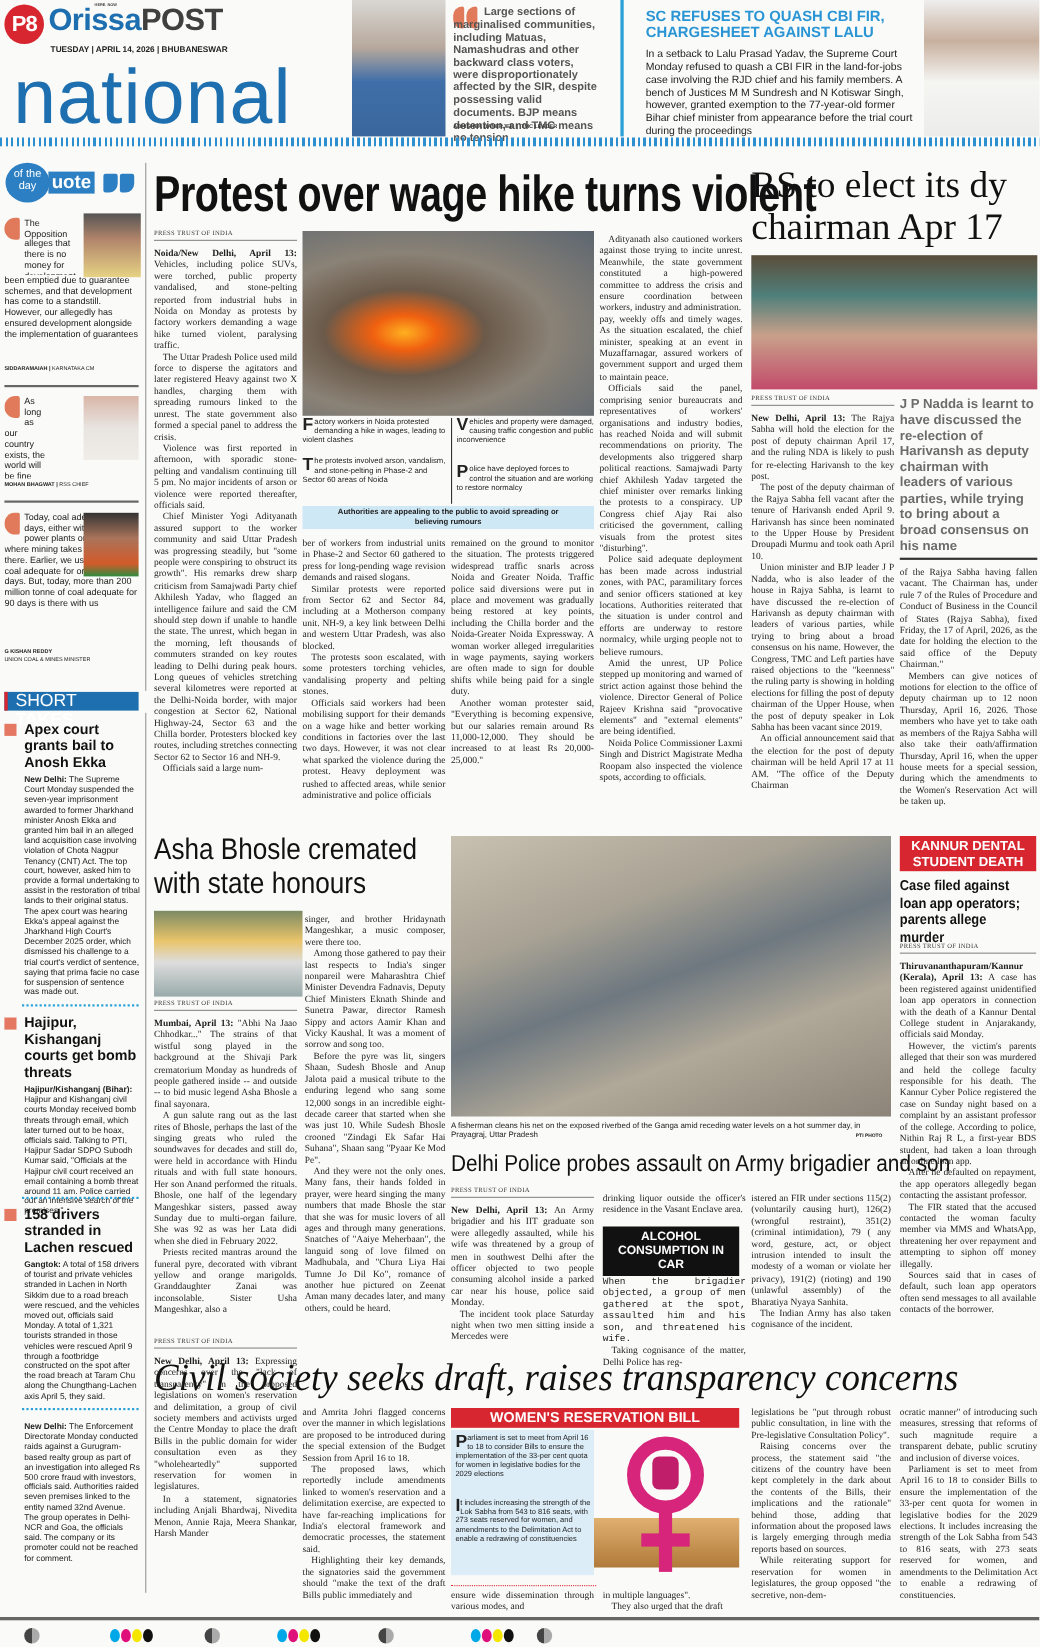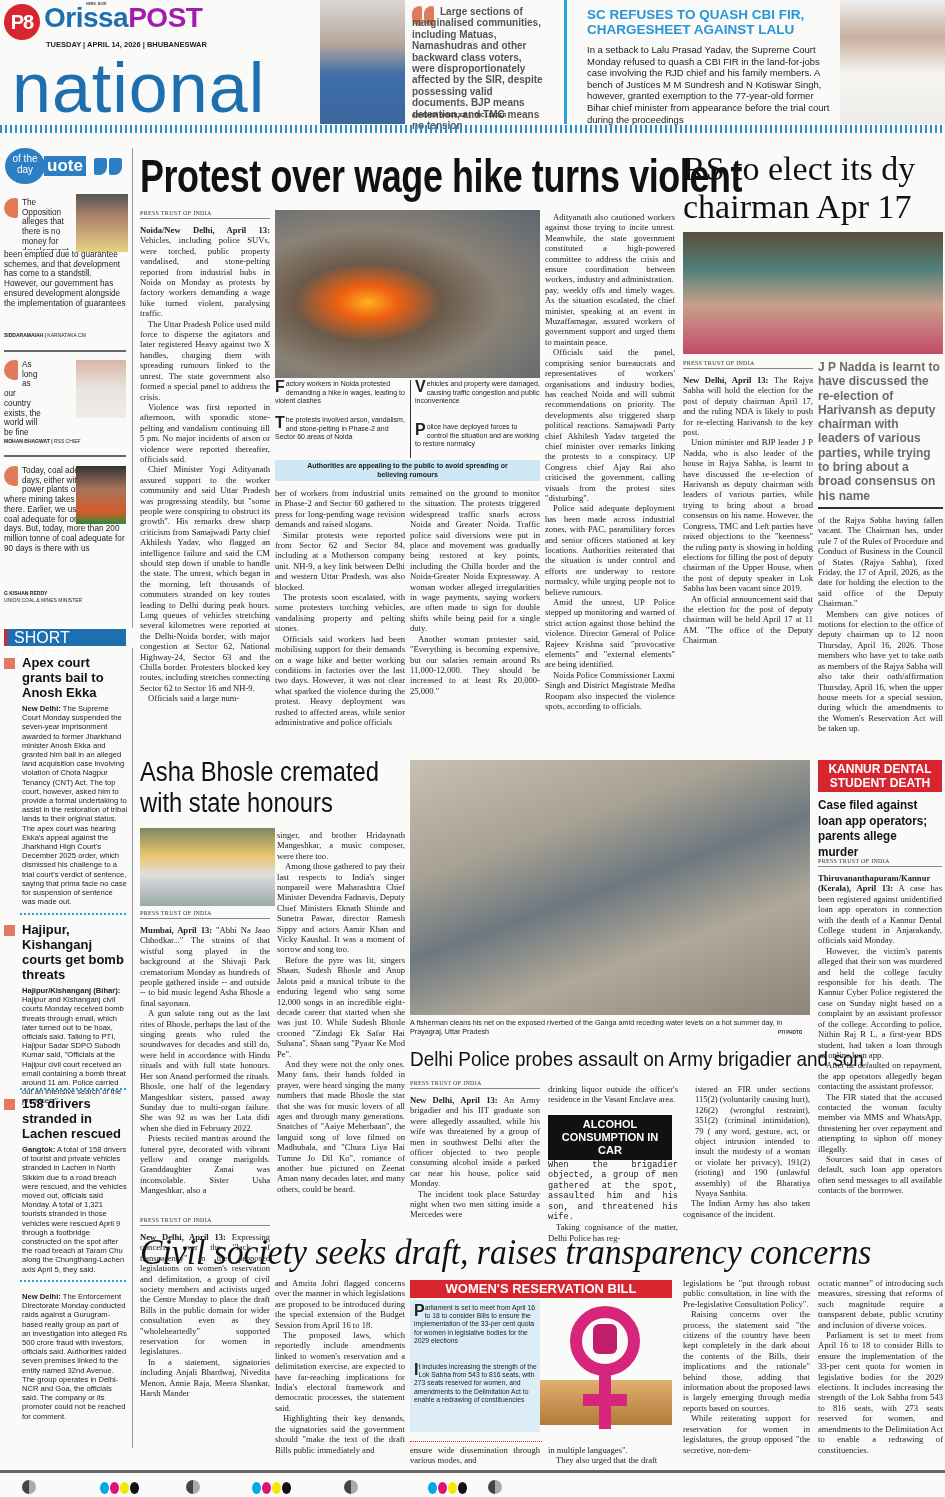--- a/index.html
+++ b/index.html
@@ -20,21 +20,21 @@
 .st-body{font-family:"Liberation Sans",sans-serif;font-size:7.6px;line-height:9.2px;padding-left:22px;color:#222;margin-top:4px}
 .st-body b{font-weight:bold}
 .cmyk{display:inline-block;width:9px;height:12px;border-radius:50%;margin-right:1px}
 .reg{display:inline-block;width:14px;height:14px;border-radius:50%;background:linear-gradient(90deg,#444 50%,#aaa 50%)}
 </style>
 </head>
 <body>
 
 <div class="abs" style="left:4px;top:4px;width:36px;height:36px;border-radius:50%;background:#d7262f;color:#fff;font:bold 20px/36px 'Liberation Sans',sans-serif;text-align:center;letter-spacing:-1px">P8</div>
 <div class="abs sans" style="left:44px;top:2px;font-weight:bold;font-size:28px;letter-spacing:-0.5px">
-  <span style="color:#1d6fb0">Orissa</span><span style="color:#a21caf">POST</span>
+  <span style="color:#1d6fb0">Orissa</span><span style="color:#404040">POST</span>
 </div>
 <div class="abs sans" style="left:86px;top:2px;font-size:3.5px;font-weight:bold;color:#444">HERE. NOW</div>
 <div class="abs sans" style="left:46px;top:40px;font-size:7.5px;font-weight:bold;color:#222">TUESDAY | APRIL 14, 2026 | BHUBANESWAR</div>
 <div class="abs sans" style="left:12px;top:48px;font-size:70px;line-height:80px;color:#1d6fb0;font-weight:normal;letter-spacing:1px">national</div>
 
 <div class="abs photo" style="left:320px;top:0;width:85px;height:124px;background:linear-gradient(180deg,#d9d7d3 0,#b7a89c 35%,#3f6ea8 60%,#3a679d 100%)"></div>
 <div class="abs" style="left:412px;top:6px;width:24px;height:22px">
   <span style="display:inline-block;width:10px;height:20px;background:#e07a5a;border-radius:8px 2px 2px 8px"></span><span style="display:inline-block;width:10px;height:20px;background:#e07a5a;border-radius:8px 2px 2px 8px;margin-left:2px"></span>
 </div>
 <div class="abs sans" style="left:412px;top:6px;width:132px;font-size:10px;line-height:11.4px;font-weight:bold;color:#555;text-indent:28px">Large sections of marginalised communities, including Matuas, Namashudras and other backward class voters, were disproportionately affected by the SIR, despite possessing valid documents. BJP means detention, and TMC means no tension</div>
@@ -55,21 +55,21 @@
 <div class="abs" style="left:94px;top:158px;width:32px;height:18px">
   <span style="display:inline-block;width:13px;height:17px;background:#2b7fc2;border-radius:2px 2px 8px 2px"></span><span style="display:inline-block;width:13px;height:17px;background:#2b7fc2;border-radius:2px 2px 8px 2px;margin-left:2px"></span>
 </div>
 <div class="abs" style="left:132px;top:148px;width:1px;height:480px;background:#999"></div>
 
 <div class="abs sans" style="left:4px;top:198px;width:122px;font-size:8.2px;line-height:9.7px">
   <div class="abs photo" style="left:72px;top:-4px;width:52px;height:58px;background:linear-gradient(180deg,#555 0,#b0846a 40%,#e6d284 100%)"></div>
   <span class="qmark"></span>
   <div style="padding-right:54px;height:52px;overflow:hidden"><span>The Opposition alleges that there is no money for development works, that the treasury has been emptied due to guarantee schemes, and that development has come to a standstill. However, our government has ensured development alongside the implementation of guarantees</span></div>
 </div>
-<div class="abs sans" style="left:4px;top:250px;width:122px;font-size:8.2px;line-height:9.7px;height:68px;overflow:hidden">been emptied due to guarantee schemes, and that development has come to a standstill. However, our government has ensured development alongside the implementation of guarantees</div>
+<div class="abs sans" style="left:4px;top:250px;width:122px;font-size:8.2px;line-height:9.7px;height:68px;overflow:hidden">been emptied due to guarantee schemes, and that development has come to a standstill. However, our allegedly has ensured development alongside the implementation of guarantees</div>
 <div class="abs sans" style="left:4px;top:332px;font-size:5px;font-weight:bold"><span>SIDDARAMAIAH</span> | <span style="font-weight:normal">KARNATAKA CM</span></div>
 <div class="abs" style="left:4px;top:350px;width:122px;height:2px;background:#666"></div>
 
 <div class="abs sans" style="left:4px;top:360px;width:122px;font-size:8.2px;line-height:9.7px;height:75px;overflow:hidden">
   <div class="abs photo" style="left:72px;top:0;width:52px;height:58px;background:linear-gradient(180deg,#d9b6a8 0,#e8e4e0 50%,#f0ece8 100%)"></div>
   <span class="qmark"></span>
   <div style="padding-right:84px">As long as our country exists, the world will be fine because if the world is the body, then India is its soul</div>
 </div>
 <div class="abs sans" style="left:4px;top:438px;font-size:5px;font-weight:bold"><span>MOHAN BHAGWAT</span> | <span style="font-weight:normal">RSS CHIEF</span></div>
 <div class="abs" style="left:4px;top:455px;width:122px;height:2px;background:#666"></div>
@@ -144,20 +144,21 @@
     <p>Amid the unrest, UP Police stepped up monitoring and warned of strict action against those behind the violence. Director General of Police Rajeev Krishna said "provocative elements" and "external elements" are being identified.</p>
     <p>Noida Police Commissioner Laxmi Singh and District Magistrate Medha Roopam also inspected the violence spots, according to officials.</p>
   </div>
 
 <div class="abs" style="left:683px;top:150px;width:260px;font-size:34px;line-height:38px;color:#111;font-family:'Liberation Serif',serif">RS to elect its dy chairman Apr 17</div>
 <div class="abs photo" style="left:683px;top:232px;width:260px;height:122px;background:linear-gradient(180deg,#5a4d3a 0,#4f7f7a 30%,#c9a08a 60%,#c24b6a 100%)"></div>
 <div class="abs" style="left:683px;top:360px;width:130px">
   <div class="byline">PRESS TRUST OF INDIA</div>
   <div class="body">
       <p style="text-indent: 0px;"><b>New Delhi, April 13:</b> The Rajya Sabha will hold the election for the post of deputy chairman April 17, and the ruling NDA is likely to push for re-electing Harivansh to the key post.</p>
+      <p>The post of the deputy chairman of the Rajya Sabha fell vacant after the tenure of Harivansh ended April 9. Harivansh has since been nominated to the Upper House by President Droupadi Murmu and took oath April 10.</p>
       <p>Union minister and BJP leader J P Nadda, who is also leader of the house in Rajya Sabha, is learnt to have discussed the re-election of Harivansh as deputy chairman with leaders of various parties, while trying to bring about a broad consensus on his name. However, the Congress, TMC and Left parties have raised objections to the "keenness" the ruling party is showing in holding elections for filling the post of deputy chairman of the Upper House, when the post of deputy speaker in Lok Sabha has been vacant since 2019.</p>
       <p>An official announcement said that the election for the post of deputy chairman will be held April 17 at 11 AM. "The office of the Deputy Chairman</p>
     </div>
 </div>
 <div class="abs sans" style="left:818px;top:360px;width:125px;font-size:12px;line-height:14.3px;font-weight:bold;color:#6c6c6c;border-bottom:2px solid #333;padding-bottom:4px">J P Nadda is learnt to have discussed the re-election of Harivansh as deputy chairman with leaders of various parties, while trying to bring about a broad consensus on his name</div>
 <div class="abs body" style="left:818px;top:515px;width:125px">
     <p style="text-indent: 0px;">of the Rajya Sabha having fallen vacant. The Chairman has, under rule 7 of the Rules of Procedure and Conduct of Business in the Council of States (Rajya Sabha), fixed Friday, the 17 of April, 2026, as the date for holding the election to the said office of the Deputy Chairman."</p>
     <p>Members can give notices of motions for election to the office of deputy chairman up to 12 noon Thursday, April 16, 2026. Those members who have yet to take oath as members of the Rajya Sabha will also take their oath/affirmation Thursday, April 16, when the upper house meets for a special session, during which the amendments to the Women's Reservation Act will be taken up.</p>
   </div>
 
@@ -196,21 +197,21 @@
 </div>
 <div class="abs body" style="left:548px;top:1084px;width:130px">
     <p style="text-indent: 0px;">drinking liquor outside the officer's residence in the Vasant Enclave area.</p>
   </div>
 <div class="abs sans" style="left:548px;top:1115px;width:124px;background:#111;color:#fff;font-size:11px;line-height:13px;font-weight:bold;text-align:center;padding:3px 2px">ALCOHOL CONSUMPTION IN CAR</div>
 <div class="abs body" style="left:548px;top:1160px;width:130px">
     <p style="text-indent: 0px; font-family: Liberation Mono, monospace;">When the brigadier objected, a group of men gathered at the spot, assaulted him and his son, and threatened his wife.</p>
     <p>Taking cognisance of the matter, Delhi Police has reg-</p>
   </div>
 <div class="abs body" style="left:683px;top:1084px;width:127px">
-    <p style="text-indent: 0px; margin-left: 12px;">istered an FIR under sections 115(2) (voluntarily causing hurt), 126(2) (wrongful restraint), 351(2) (criminal intimidation), 79 ( any word, gesture, act, or object intrusion intended to insult the modesty of a woman or violate her privacy), 191(2) (rioting) and 190 (unlawful assembly) of the Bharatiya Nyaya Sanhita.</p>
+    <p style="text-indent: 0px;">istered an FIR under sections 115(2) (voluntarily causing hurt), 126(2) (wrongful restraint), 351(2) (criminal intimidation), 79 ( any word, gesture, act, or object intrusion intended to insult the modesty of a woman or violate her privacy), 191(2) (rioting) and 190 (unlawful assembly) of the Bharatiya Nyaya Sanhita.</p>
     <p>The Indian Army has also taken cognisance of the incident.</p>
   </div>
 
 <div class="abs sans" style="left:818px;top:760px;width:124px;background:#d7262f;color:#fff;font-size:12px;line-height:14px;font-weight:bold;text-align:center;padding:2px">KANNUR DENTAL STUDENT DEATH</div>
 <div class="abs sans" style="left:818px;top:797px;width:126px;font-size:13px;line-height:15.5px;font-weight:bold;color:#111;transform:scaleX(0.9);transform-origin:left">Case filed against loan app operators; parents allege murder</div>
 <div class="abs" style="left:818px;top:858px;width:124px">
   <div class="byline">PRESS TRUST OF INDIA</div>
   <div class="body">
       <p style="text-indent: 0px;"><b>Thiruvananthapuram/Kannur (Kerala), April 13:</b> A case has been registered against unidentified loan app operators in connection with the death of a Kannur Dental College student in Anjarakandy, officials said Monday.</p>
       <p>However, the victim's parents alleged that their son was murdered and held the college faculty responsible for his death. The Kannur Cyber Police registered the case on Sunday night based on a complaint by an assistant professor of the college. According to police, Nithin Raj R L, a first-year BDS student, had taken a loan through an online loan app.</p>

